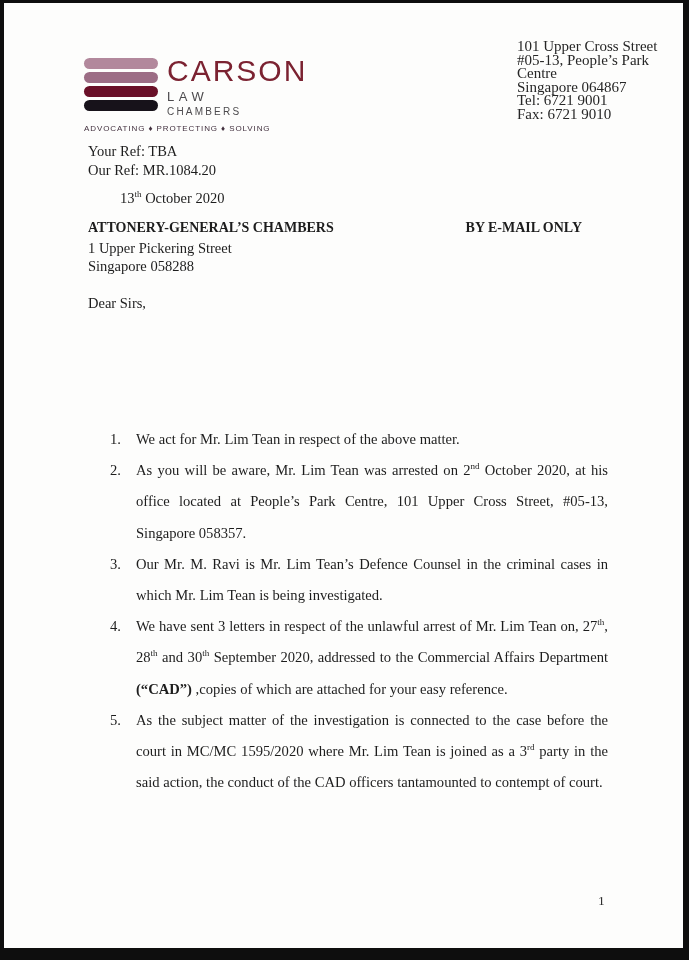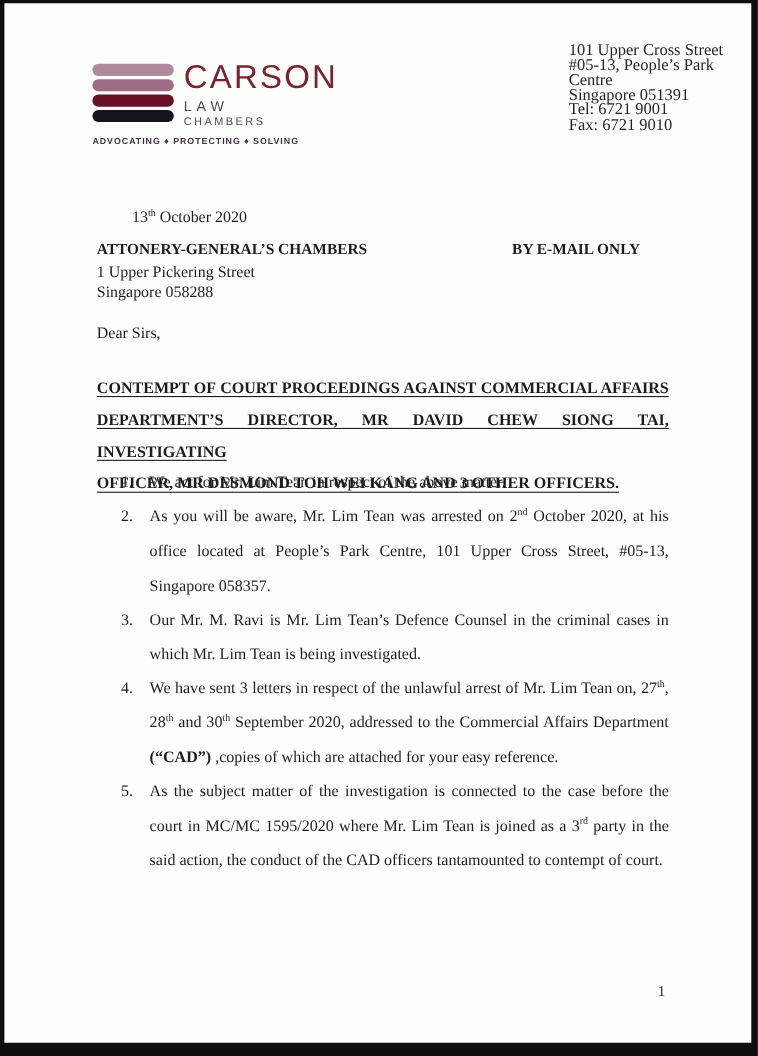--- a/index.html
+++ b/index.html
@@ -27,21 +27,21 @@
     width: 74px; height: 11px; border-radius: 6px; margin-bottom: 3px;
   }
   .brand-text { margin-left: 9px; font-family: "Liberation Sans", sans-serif; }
   .brand-name {
     font-size: 30px; line-height: 30px; letter-spacing: 2px; font-weight: 400;
   }
   .brand-sub1 { font-size: 13px; letter-spacing: 4.5px; color: #4c4a4d; margin-top: 3px; }
   .brand-sub2 { font-size: 10px; letter-spacing: 2.2px; color: #4c4a4d; margin-top: 2px; }
   .tagline {
     margin-top: 7px; font-family: "Liberation Sans", sans-serif;
-    font-size: 8px; letter-spacing: 0.9px; color: #42303e; font-weight: bold;
+    font-size: 8px; letter-spacing: 0.9px; color: #42303e; font-weight: normal;
   }
 
   .firm-address { left: 513px; top: 37px; font-size: 15px; line-height: 13.5px; color: #262626; }
 
   
   .ref-block { left: 84px; top: 139px; font-size: 14.5px; line-height: 19px; }
   .date-line { left: 84px; top: 187px; font-size: 14.5px; margin-left: 32px; }
 
   
   .recipient-row {
@@ -93,44 +93,43 @@
         <div class="brand-sub1">LAW</div>
         <div class="brand-sub2">CHAMBERS</div>
       </div>
     </div>
     <div class="tagline">ADVOCATING ♦ PROTECTING ♦ SOLVING</div>
   </div>
 
   <div class="abs firm-address">
       <div>101 Upper Cross Street</div>
       <div>#05-13, People’s Park Centre</div>
-      <div>Singapore 051391</div>
+      <div>Singapore 064867</div>
       <div>Tel: 6721 9001</div>
       <div>Fax: 6721 9010</div>
     </div>
 
+  <div class="abs ref-block">
+    <div>Your Ref: TBA</div>
+    <div>Our Ref: MR.1084.20</div>
+  </div>
 
   <div class="abs date-line"><span>13</span><sup>th</sup><span> October 2020</span></div>
 
   <div class="abs recipient-row">
     <span>ATTONERY-GENERAL’S CHAMBERS</span>
     <span>BY E-MAIL ONLY</span>
   </div>
   <div class="abs recipient-address">
       <div>1 Upper Pickering Street</div>
       <div>Singapore 058288</div>
     </div>
 
   <div class="abs salutation">Dear Sirs,</div>
 
-  <div class="abs subject">
-      <div>CONTEMPT OF COURT PROCEEDINGS AGAINST COMMERCIAL AFFAIRS</div>
-      <div>DEPARTMENT’S DIRECTOR, MR DAVID CHEW SIONG TAI, INVESTIGATING</div>
-      <div>OFFICER, MR DESMOND TOH WEI KANG AND 3 OTHER OFFICERS.</div>
-    </div>
 
   <div class="abs body-list">
       <div class="para-row">
         <div class="para-num">1.</div>
         <div class="para-text"><span>We act for Mr. Lim Tean in respect of the above matter.</span></div>
       </div>
       <div class="para-row">
         <div class="para-num">2.</div>
         <div class="para-text"><span>As you will be aware, Mr. Lim Tean was arrested on 2</span><sup>nd</sup><span> October 2020, at his office located at People’s Park Centre, 101 Upper Cross Street, #05-13, Singapore 058357.</span></div>
       </div>

